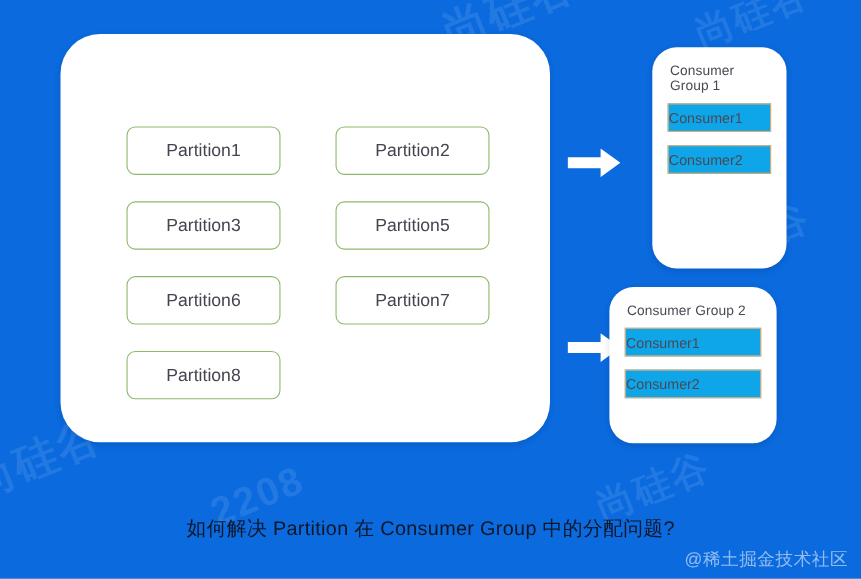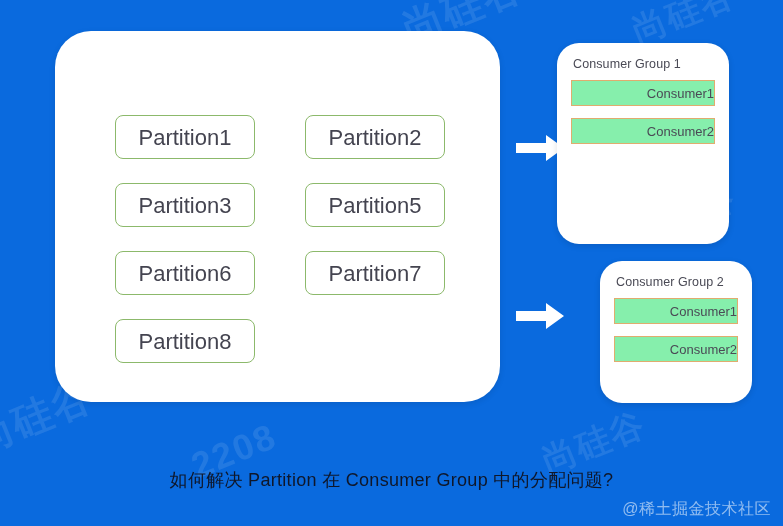--- a/index.html
+++ b/index.html
@@ -70,48 +70,48 @@
     grid-column-gap: 50px;
     grid-row-gap: 24px;
   }
   .partition-box {
     height: 44px;
     line-height: 44px;
     text-align: center;
     border: 1px solid #8cb96b;
     border-radius: 8px;
     background: #ffffff;
-    font-size: 22px;
+    font-size: 16px;
     color: #444450;
     box-sizing: border-box;
   }
 
   
   .cg-card {
     position: absolute;
     background: #ffffff;
     border-radius: 22px;
     box-shadow: 0 2px 6px rgba(0,0,0,0.12);
     box-sizing: border-box;
     padding: 12px 14px 14px 14px;
   }
-  #cg-card-0 { left: 557px; top: 43px; width: 172px; height: 201px; }
-  #cg-card-1 { left: 600px; top: 261px; width: 152px; height: 142px; }
+  #cg-card-0 { left: 593px; top: 43px; width: 122px; height: 201px; }
+  #cg-card-1 { left: 554px; top: 261px; width: 152px; height: 142px; }
   .cg-title {
     font-size: 12.5px;
     color: #4a4a55;
     margin: 2px 0 9px 2px;
     letter-spacing: 0.1px;
   }
   .consumer-box {
     height: 26px;
     line-height: 26px;
-    text-align: right;
+    text-align: left;
     border: 1px solid #e0ac6e;
-    background: #86efac;
+    background: #0ea5e9;
     font-size: 13px;
     color: #4a4a55;
     margin-bottom: 12px;
     box-sizing: border-box;
   }
   .consumer-box:last-child { margin-bottom: 0; }
 
   
   .arrow {
     position: absolute;

